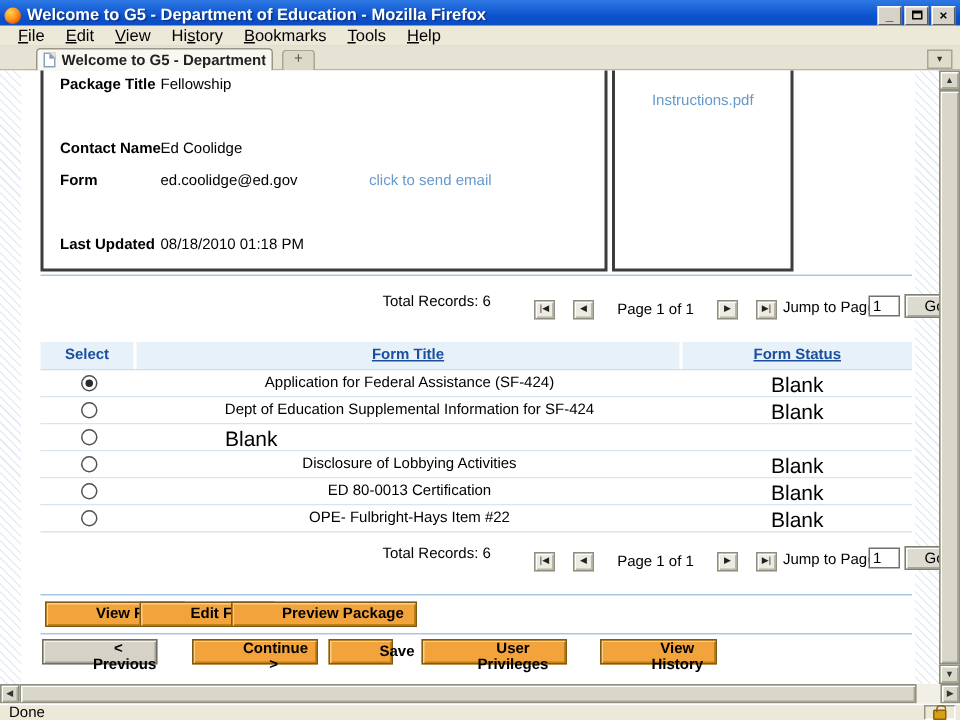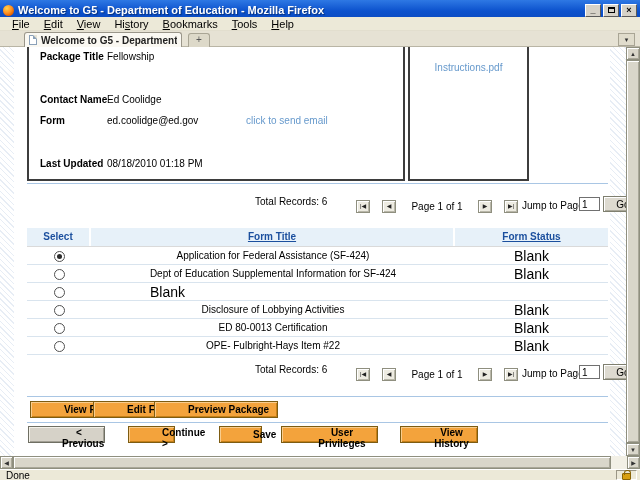--- a/index.html
+++ b/index.html
@@ -289,21 +289,21 @@
 
   <div class="hline" style="top:349px;"></div>
 
   <button class="btn btn-orange abs" style="left:30px; top:354px;">View Form</button>
   <button class="btn btn-orange abs" style="left:93px; top:354px;">Edit Form</button>
   <button class="btn btn-orange abs" style="left:154px; top:354px;">Preview Package</button>
 
   <div class="hline" style="top:375px;"></div>
 
   <button class="btn btn-gray abs" style="left:28px; top:379px; width:77px;">&lt; Previous</button>
-  <button class="btn btn-orange abs" style="left:128px; top:379px; width:47px;">Continue &gt;</button>
+  <button class="btn btn-orange abs" style="left:128px; top:379px; width:84px;">Continue &gt;</button>
   <button class="btn btn-orange abs" style="left:219px; top:379px; width:40px;">Save</button>
   <button class="btn btn-orange abs" style="left:281px; top:379px; width:97px;">User Privileges</button>
   <button class="btn btn-orange abs" style="left:400px; top:379px; width:78px;">View History</button>
 </div>
 
 <div class="vscroll">
   <div class="sb-btn sb-up">▲</div>
   <div class="vthumb"></div>
   <div class="sb-btn sb-down">▼</div>
 </div>

